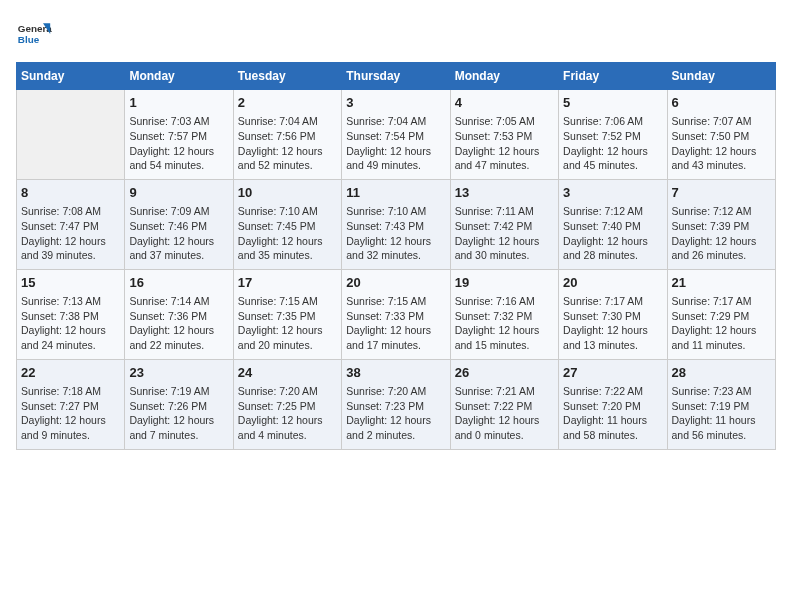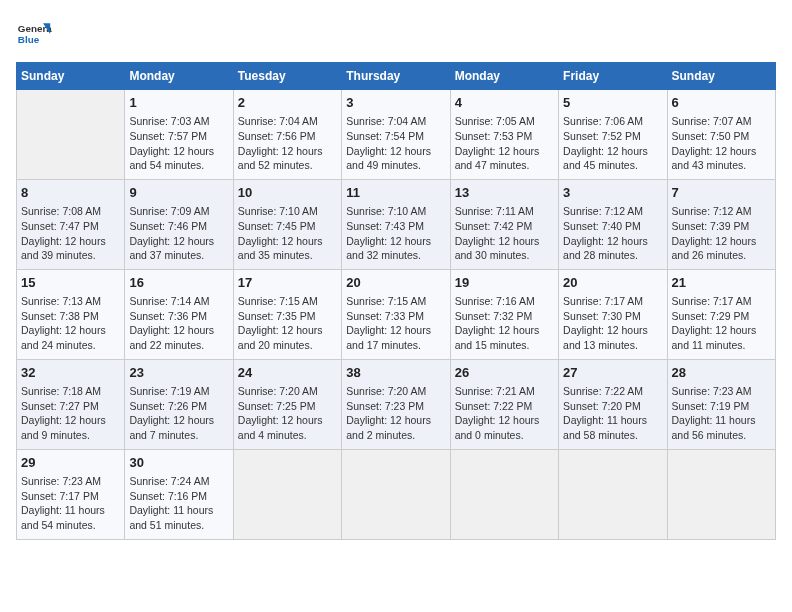--- a/index.html
+++ b/index.html
@@ -130,31 +130,22 @@
       <tr>
         <td><span class="day-number">15</span>Sunrise: 7:13 AM<br>Sunset: 7:38 PM<br>Daylight: 12 hours and 24 minutes.</td>
         <td><span class="day-number">16</span>Sunrise: 7:14 AM<br>Sunset: 7:36 PM<br>Daylight: 12 hours and 22 minutes.</td>
         <td><span class="day-number">17</span>Sunrise: 7:15 AM<br>Sunset: 7:35 PM<br>Daylight: 12 hours and 20 minutes.</td>
         <td><span class="day-number">20</span>Sunrise: 7:15 AM<br>Sunset: 7:33 PM<br>Daylight: 12 hours and 17 minutes.</td>
         <td><span class="day-number">19</span>Sunrise: 7:16 AM<br>Sunset: 7:32 PM<br>Daylight: 12 hours and 15 minutes.</td>
         <td><span class="day-number">20</span>Sunrise: 7:17 AM<br>Sunset: 7:30 PM<br>Daylight: 12 hours and 13 minutes.</td>
         <td><span class="day-number">21</span>Sunrise: 7:17 AM<br>Sunset: 7:29 PM<br>Daylight: 12 hours and 11 minutes.</td>
       </tr>
       <tr>
-        <td><span class="day-number">32</span>Sunrise: 7:18 AM<br>Sunset: 7:27 PM<br>Daylight: 12 hours and 9 minutes.</td>
+        <td><span class="day-number">22</span>Sunrise: 7:18 AM<br>Sunset: 7:27 PM<br>Daylight: 12 hours and 9 minutes.</td>
         <td><span class="day-number">23</span>Sunrise: 7:19 AM<br>Sunset: 7:26 PM<br>Daylight: 12 hours and 7 minutes.</td>
         <td><span class="day-number">24</span>Sunrise: 7:20 AM<br>Sunset: 7:25 PM<br>Daylight: 12 hours and 4 minutes.</td>
         <td><span class="day-number">38</span>Sunrise: 7:20 AM<br>Sunset: 7:23 PM<br>Daylight: 12 hours and 2 minutes.</td>
         <td><span class="day-number">26</span>Sunrise: 7:21 AM<br>Sunset: 7:22 PM<br>Daylight: 12 hours and 0 minutes.</td>
         <td><span class="day-number">27</span>Sunrise: 7:22 AM<br>Sunset: 7:20 PM<br>Daylight: 11 hours and 58 minutes.</td>
         <td><span class="day-number">28</span>Sunrise: 7:23 AM<br>Sunset: 7:19 PM<br>Daylight: 11 hours and 56 minutes.</td>
       </tr>
-      <tr>
-        <td><span class="day-number">29</span>Sunrise: 7:23 AM<br>Sunset: 7:17 PM<br>Daylight: 11 hours and 54 minutes.</td>
-        <td><span class="day-number">30</span>Sunrise: 7:24 AM<br>Sunset: 7:16 PM<br>Daylight: 11 hours and 51 minutes.</td>
-        <td class="empty-cell"></td>
-        <td class="empty-cell"></td>
-        <td class="empty-cell"></td>
-        <td class="empty-cell"></td>
-        <td class="empty-cell"></td>
-      </tr>
     </tbody>
 </table>
 
 </body></html>

